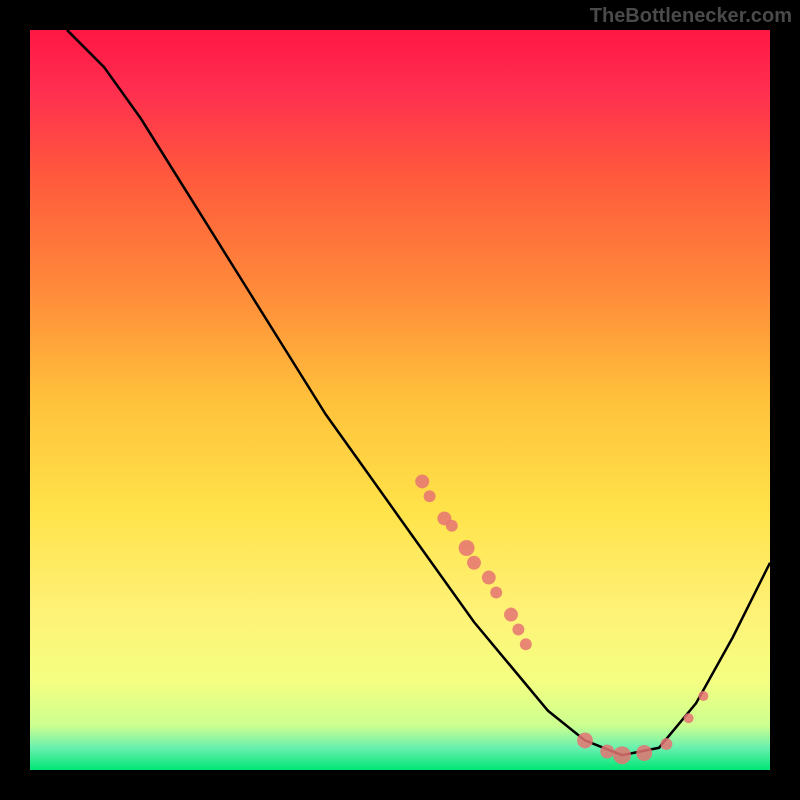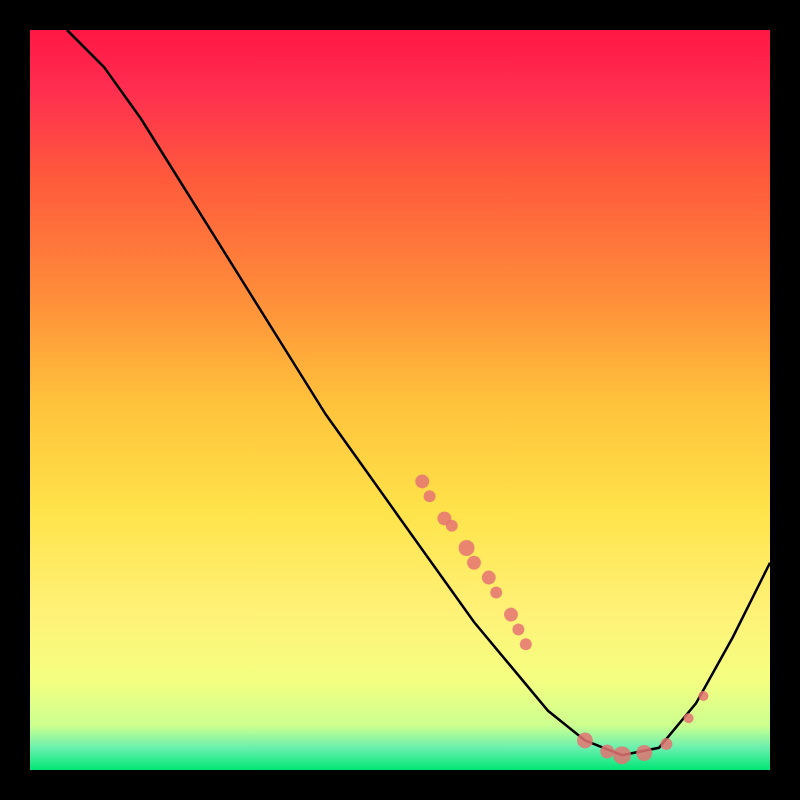--- a/index.html
+++ b/index.html
@@ -72,13 +72,14 @@
         <circle cx="525.8" cy="644.2" r="6" fill="#e57373" fill-opacity="0.85"></circle>
         <circle cx="585" cy="740.4" r="8" fill="#e57373" fill-opacity="0.85"></circle>
         <circle cx="607.2" cy="751.5" r="7" fill="#e57373" fill-opacity="0.85"></circle>
         <circle cx="622" cy="755.2" r="9" fill="#e57373" fill-opacity="0.85"></circle>
         <circle cx="644.1999999999999" cy="752.98" r="8" fill="#e57373" fill-opacity="0.85"></circle>
         <circle cx="666.4" cy="744.1" r="6" fill="#e57373" fill-opacity="0.85"></circle>
         <circle cx="688.6" cy="718.2" r="5" fill="#e57373" fill-opacity="0.85"></circle>
         <circle cx="703.4" cy="696" r="5" fill="#e57373" fill-opacity="0.85"></circle>
       </g>
   </svg>
+  <div class="watermark">TheBottlenecker.com</div>
 </div>
 
 </body></html>

